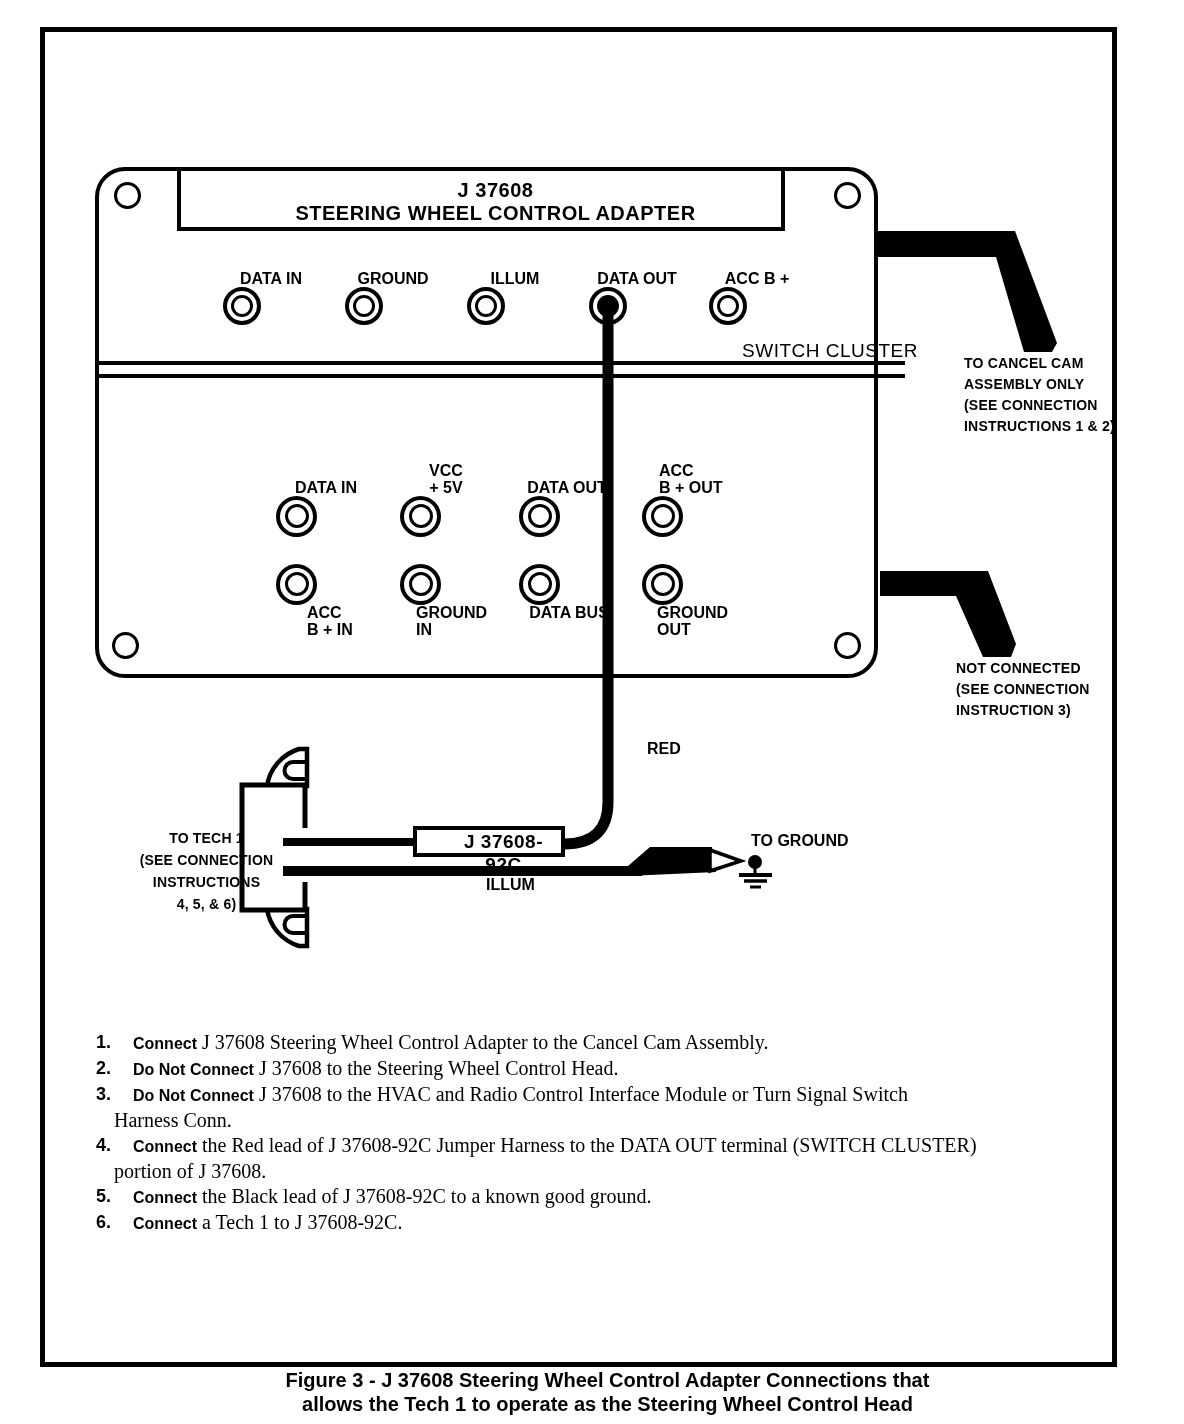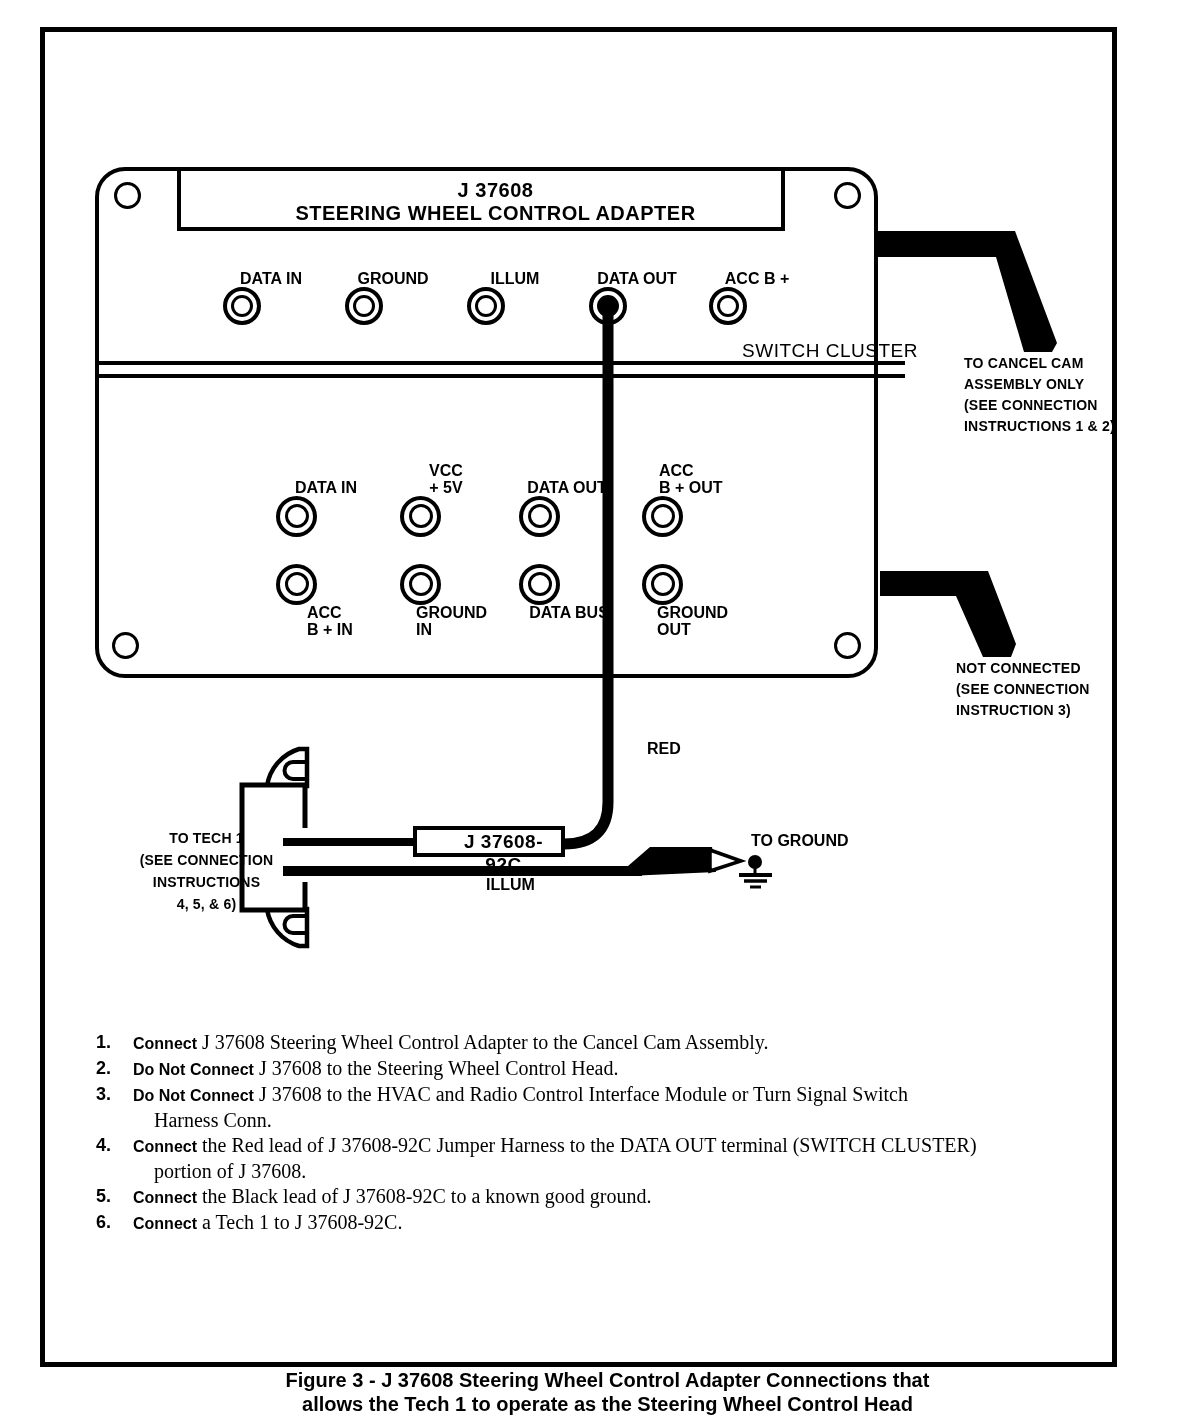--- a/index.html
+++ b/index.html
@@ -27,21 +27,21 @@
   .jbox{left:413px;top:826px;width:152px;height:31px;border:4px solid #000;box-sizing:border-box;
         background:#fff;text-align:center;font-size:19px;font-weight:700;line-height:23px;letter-spacing:.5px;}
   .wlabel{font-weight:700;font-size:16px;}
   .instr{left:63px;top:1030px;width:1050px;}
   .instr-head{font-size:19px;font-weight:700;margin:0 0 7px 0;letter-spacing:.2px;}
   .instr-list{margin-left:4px;}
   .item{display:flex;font-family:"Liberation Serif",serif;font-size:20px;line-height:25px;}
   .item .num{flex:0 0 18px;font-family:"Liberation Sans",sans-serif;font-weight:700;font-size:18px;}
   .item .body{flex:1;text-indent:19px;}
   .item .body .lead{font-family:"Liberation Sans",sans-serif;font-weight:700;font-size:16px;}
-  .item .body .t2{text-indent:0;margin-left:40px;}
+  .item .body .t2{text-indent:0;}
   .caption{left:40px;top:1368px;width:1077px;text-align:center;font-size:20px;font-weight:700;line-height:24px;}
   svg{position:absolute;left:0;top:0;pointer-events:none;}
 </style>
 </head>
 <body>
 
 <div id="page">
 
   <div class="abs frame"></div>
 

